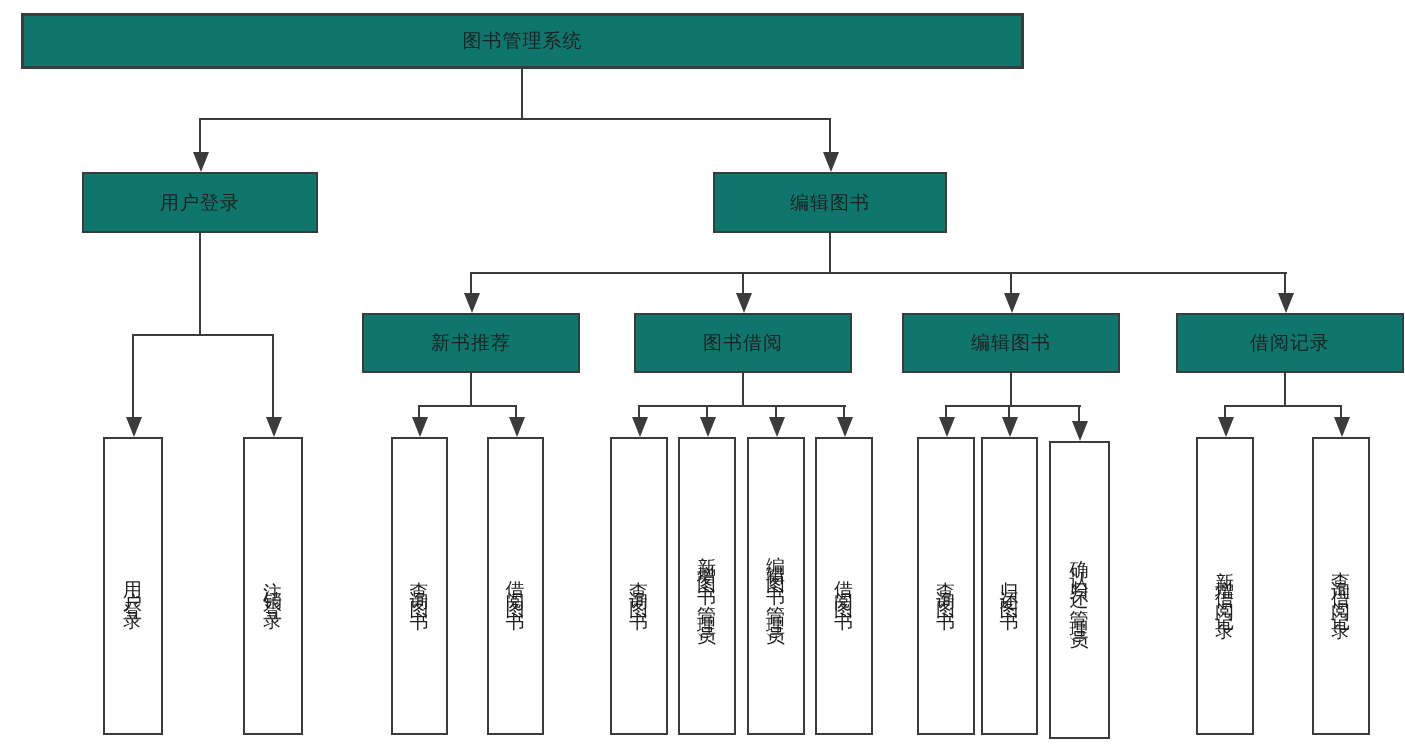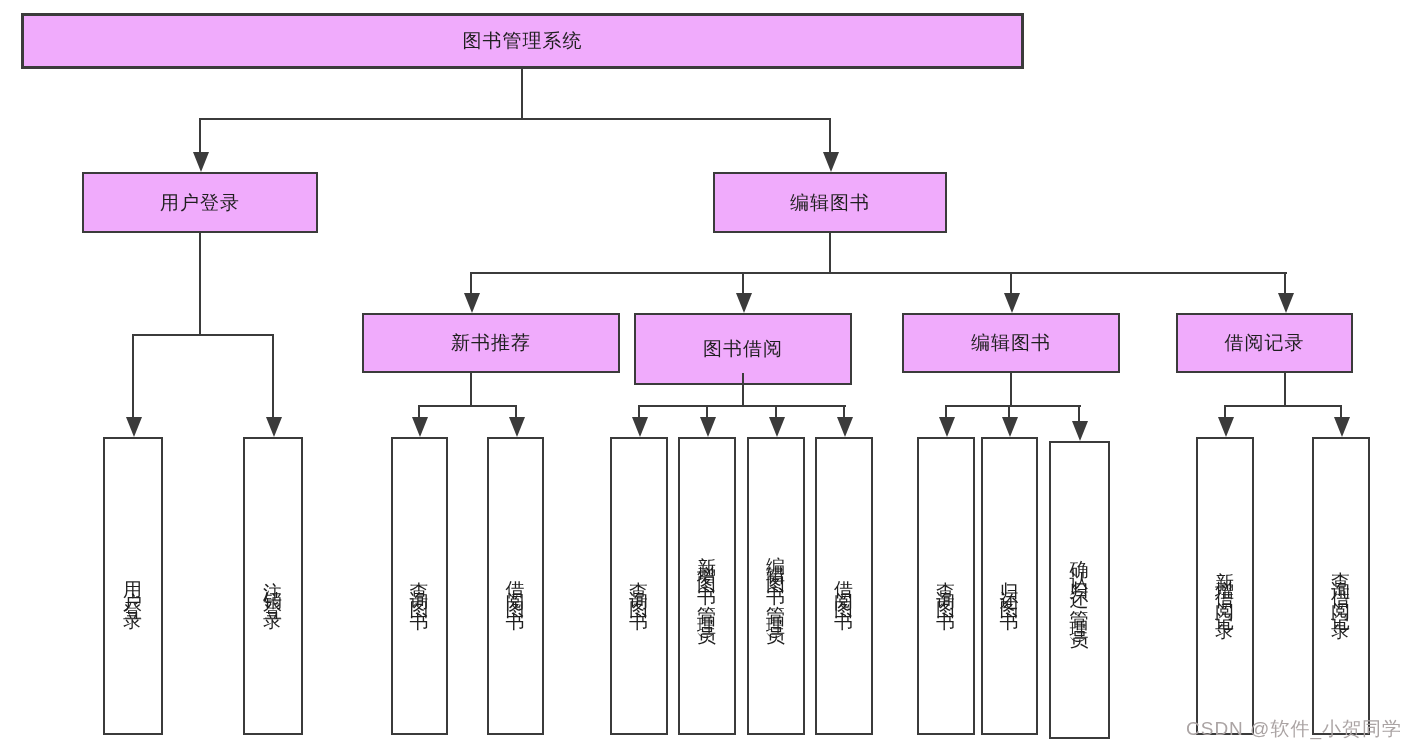--- a/index.html
+++ b/index.html
@@ -9,21 +9,21 @@
     height: 747px;
     background: #ffffff;
     font-family: "Liberation Sans", "DejaVu Sans", sans-serif;
     color: #1f1f1f;
     overflow: hidden;
   }
   
   .hbox {
     position: absolute;
     box-sizing: border-box;
-    background: #f0abfc;
+    background: #0f766e;
     border: 2px solid #3b3b3b;
     display: flex;
     align-items: center;
     justify-content: center;
     font-size: 19px;
     letter-spacing: 1px;
   }
   .hbox.root { border-width: 3px; }
   
   .vbox {
@@ -103,30 +103,30 @@
   <div class="line" style="left:470px;  top:272px; width:817px; height:2px;"></div>
   <div class="line" style="left:470px;  top:272px; width:2px;   height:23px;"></div>
   <div class="arrow" style="left:464px;  top:293px;"></div>
   <div class="line" style="left:742px;  top:272px; width:2px;   height:23px;"></div>
   <div class="arrow" style="left:736px;  top:293px;"></div>
   <div class="line" style="left:1010px; top:272px; width:2px;   height:23px;"></div>
   <div class="arrow" style="left:1004px; top:293px;"></div>
   <div class="line" style="left:1284px; top:272px; width:2px;   height:23px;"></div>
   <div class="arrow" style="left:1278px; top:293px;"></div>
 
-  <div class="hbox" style="left:362px; top:313px; width:258px; height:60px;">
+  <div class="hbox" style="left:362px; top:313px; width:218px; height:60px;">
     <span>新书推荐</span>
   </div>
-  <div class="hbox" style="left:634px; top:313px; width:218px; height:72px;">
+  <div class="hbox" style="left:634px; top:313px; width:218px; height:60px;">
     <span>图书借阅</span>
   </div>
   <div class="hbox" style="left:902px; top:313px; width:218px; height:60px;">
     <span>编辑图书</span>
   </div>
-  <div class="hbox" style="left:1176px; top:313px; width:177px; height:60px;">
+  <div class="hbox" style="left:1176px; top:313px; width:228px; height:60px;">
     <span>借阅记录</span>
   </div>
 
   <div class="line" style="left:470px; top:373px; width:2px;  height:34px;"></div>
   <div class="line" style="left:418px; top:405px; width:99px; height:2px;"></div>
   <div class="line" style="left:418px; top:405px; width:2px;  height:14px;"></div>
   <div class="arrow" style="left:412px; top:417px;"></div>
   <div class="line" style="left:515px; top:405px; width:2px;  height:14px;"></div>
   <div class="arrow" style="left:509px; top:417px;"></div>
 
@@ -194,15 +194,14 @@
     <span>确认归还（管理员）</span>
   </div>
 
   <div class="vbox" style="left:1196px; width:58px;">
     <span>新增借阅记录</span>
   </div>
   <div class="vbox" style="left:1312px; width:58px;">
     <span>查询借阅记录</span>
   </div>
 
-  <div class="watermark">CSDN @软件_小贺同学</div>
 
 </div>
 
 </body></html>

